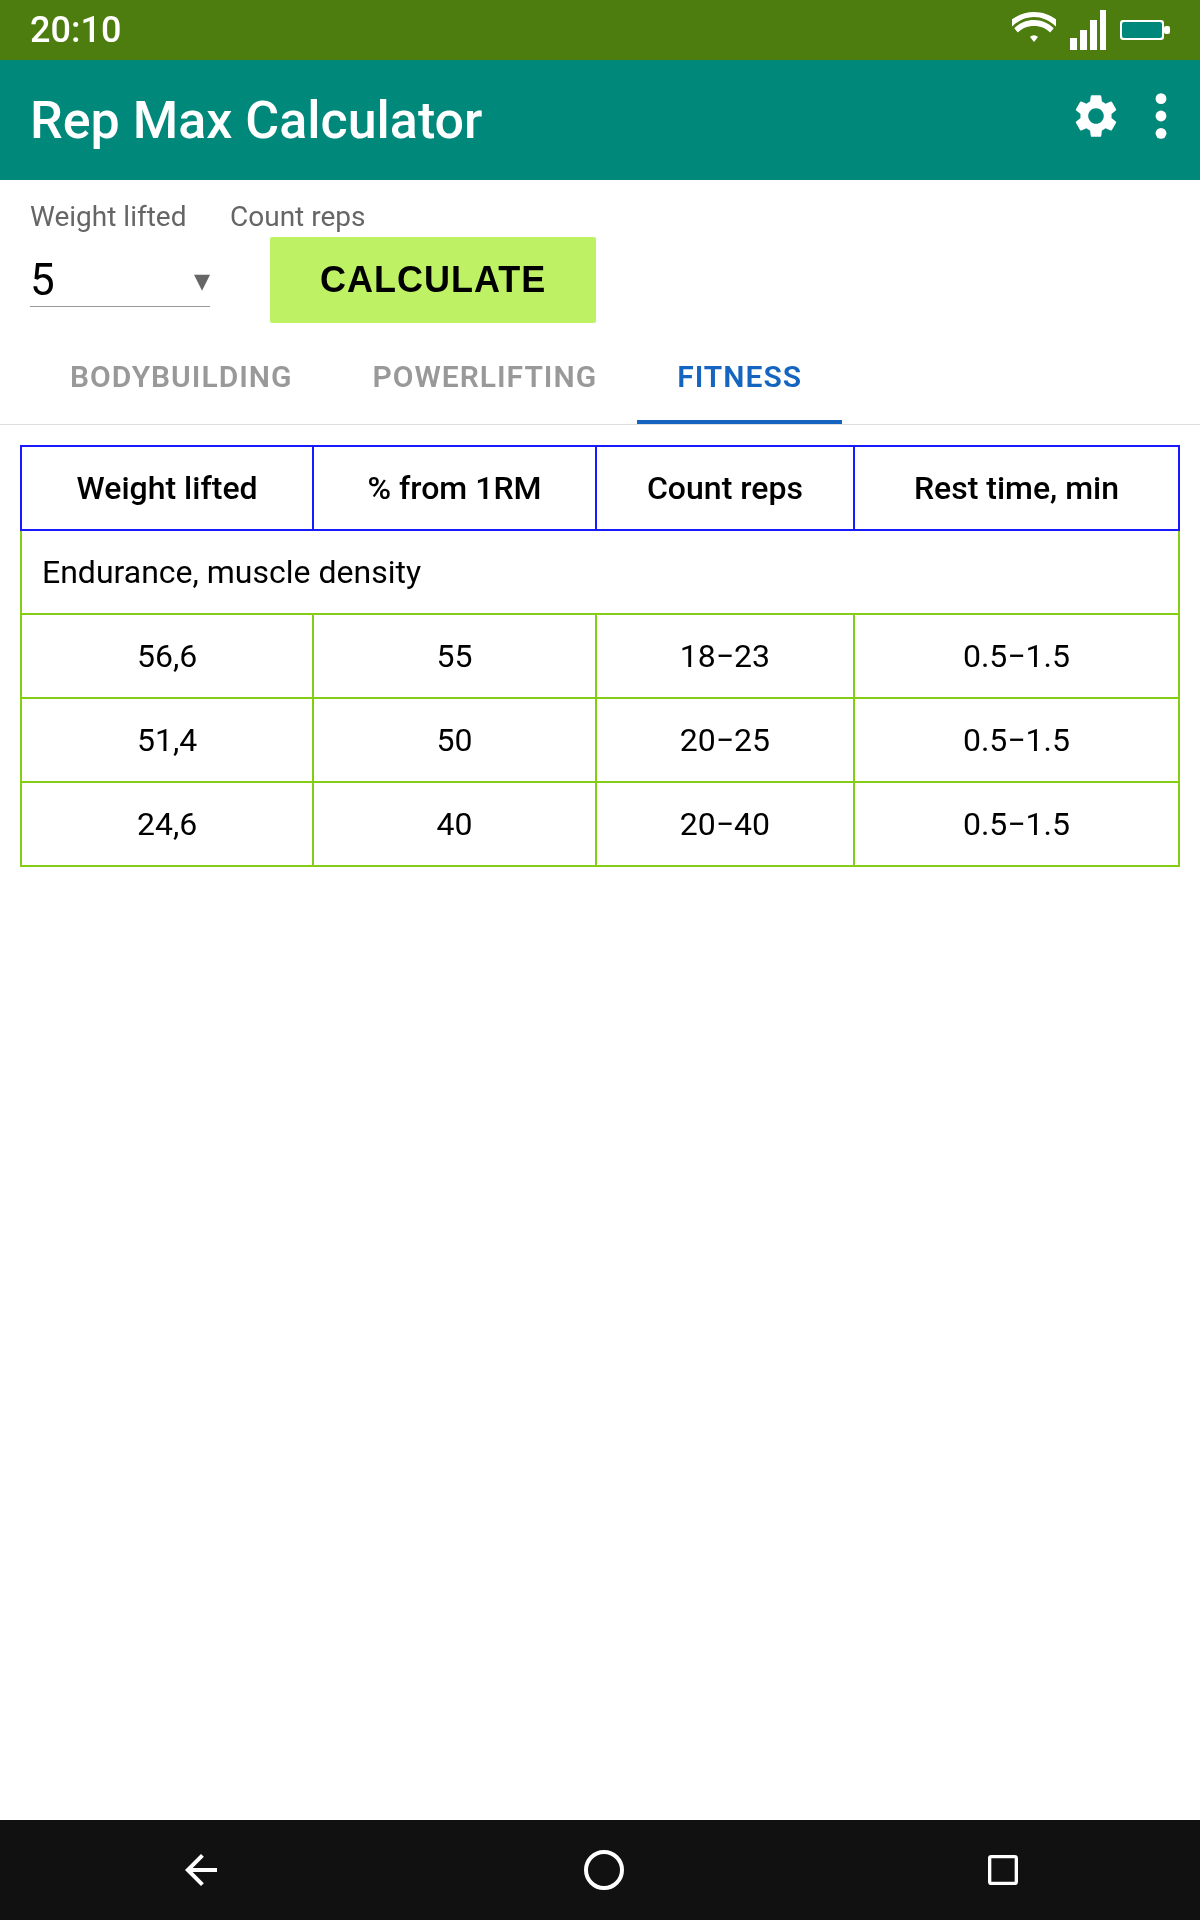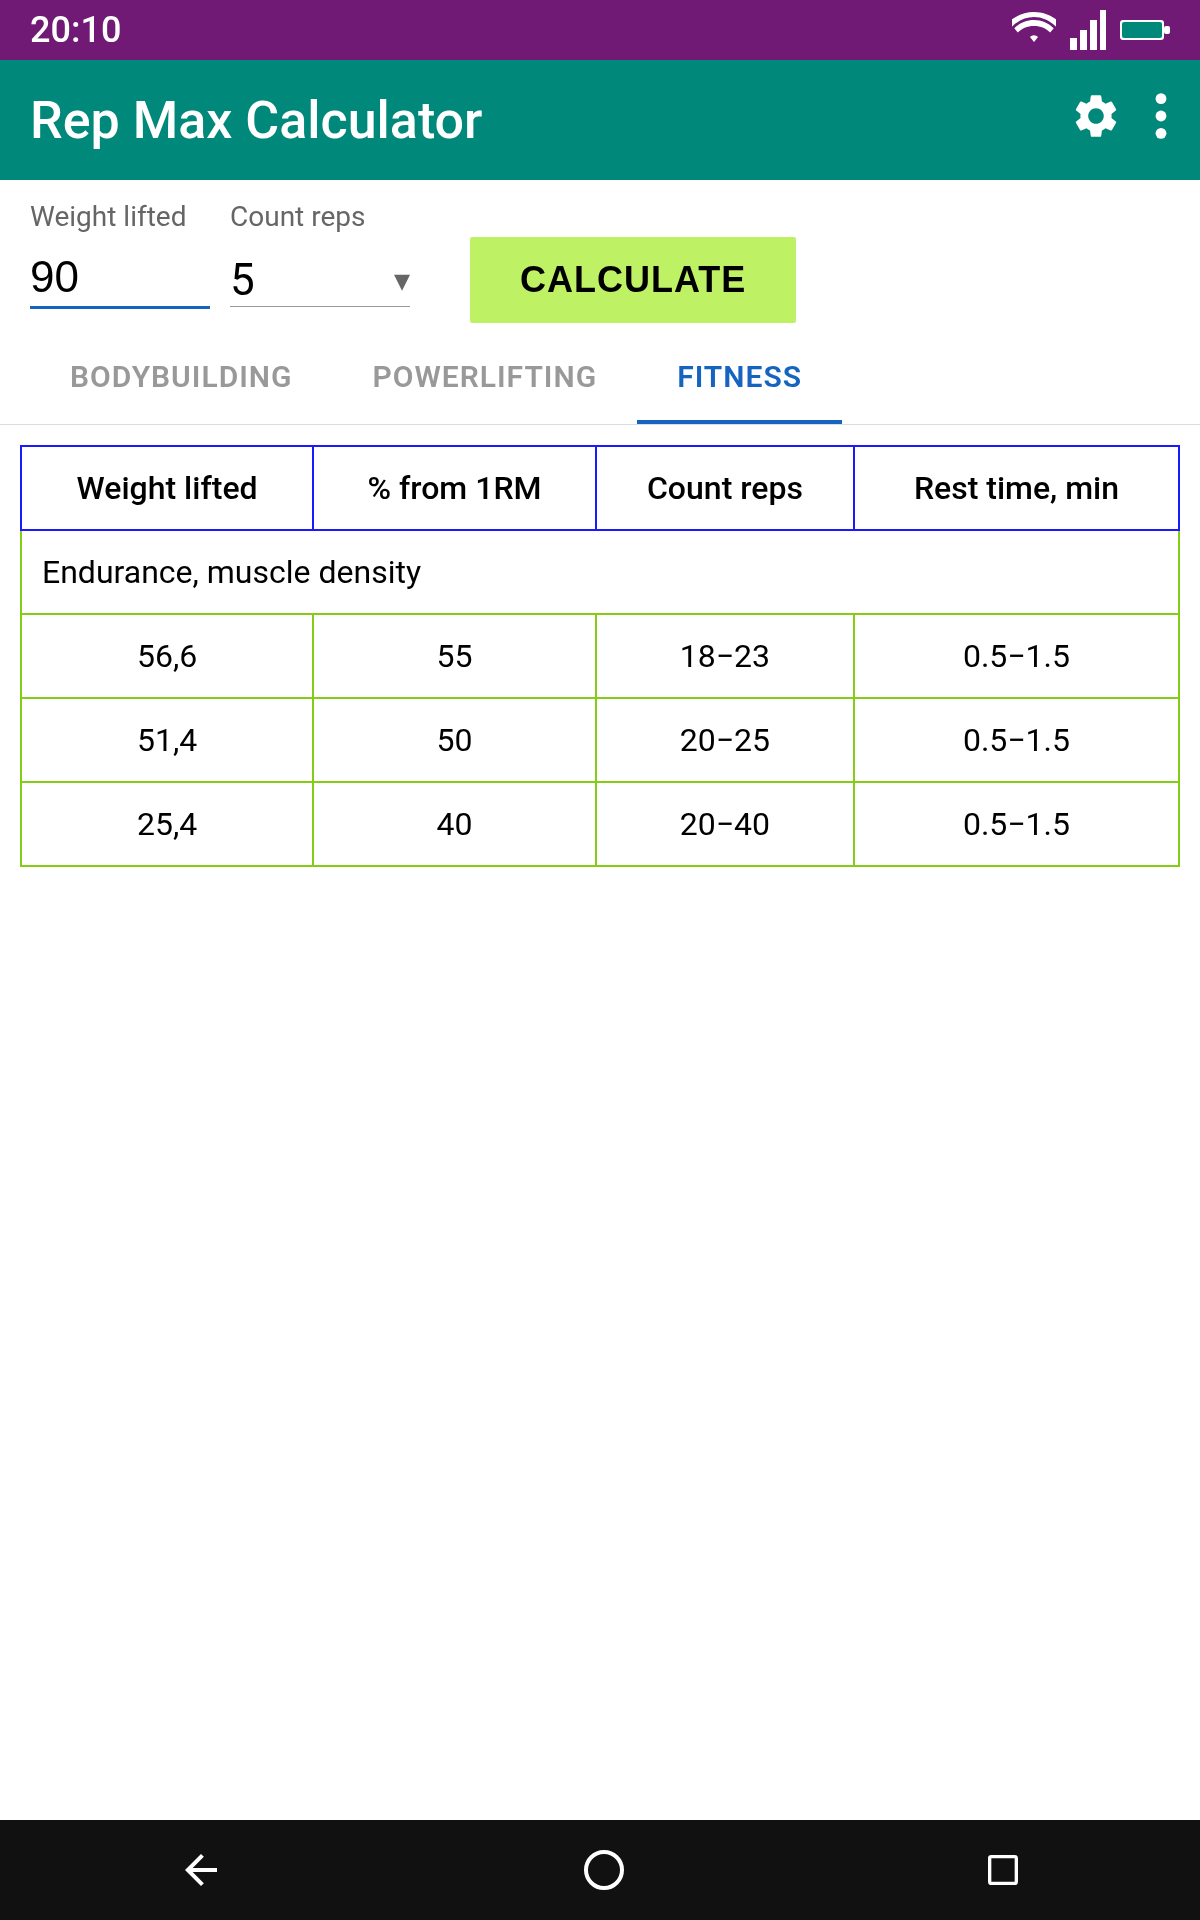--- a/index.html
+++ b/index.html
@@ -8,21 +8,21 @@
       height: 1920px;
       font-family: 'Roboto', Arial, sans-serif;
       background: #f5f5f5;
       display: flex;
       flex-direction: column;
       overflow: hidden;
     }
 
     
     .status-bar {
-      background: #701a75;
+      background: #4d7c0f;
       height: 60px;
       display: flex;
       align-items: center;
       justify-content: space-between;
       padding: 0 30px;
       flex-shrink: 0;
     }
     .status-time {
       color: white;
       font-size: 36px;
@@ -251,21 +251,20 @@
     </button>
   </div>
 </div>
 
 <div class="input-area">
   <div class="input-labels">
     <span class="label-weight">Weight lifted</span>
     <span class="label-reps">Count reps</span>
   </div>
   <div class="input-row">
-    <input class="weight-input" type="text" value="90" style="">
     <div class="reps-select-wrapper">
       <span class="reps-value">5</span>
       <span class="dropdown-arrow">▾</span>
     </div>
     <button class="calculate-btn">CALCULATE</button>
   </div>
 </div>
 
 <div class="tabs">
   <div class="tab">BODYBUILDING</div>
@@ -293,21 +292,21 @@
         <td>18−23</td>
         <td>0.5−1.5</td>
       </tr>
       <tr>
         <td>51,4</td>
         <td>50</td>
         <td>20−25</td>
         <td>0.5−1.5</td>
       </tr>
       <tr>
-        <td>25,4</td>
+        <td>24,6</td>
         <td>40</td>
         <td>20−40</td>
         <td>0.5−1.5</td>
       </tr>
     </tbody>
   </table>
 </div>
 
 <div class="bottom-nav">
   <button class="nav-btn">

